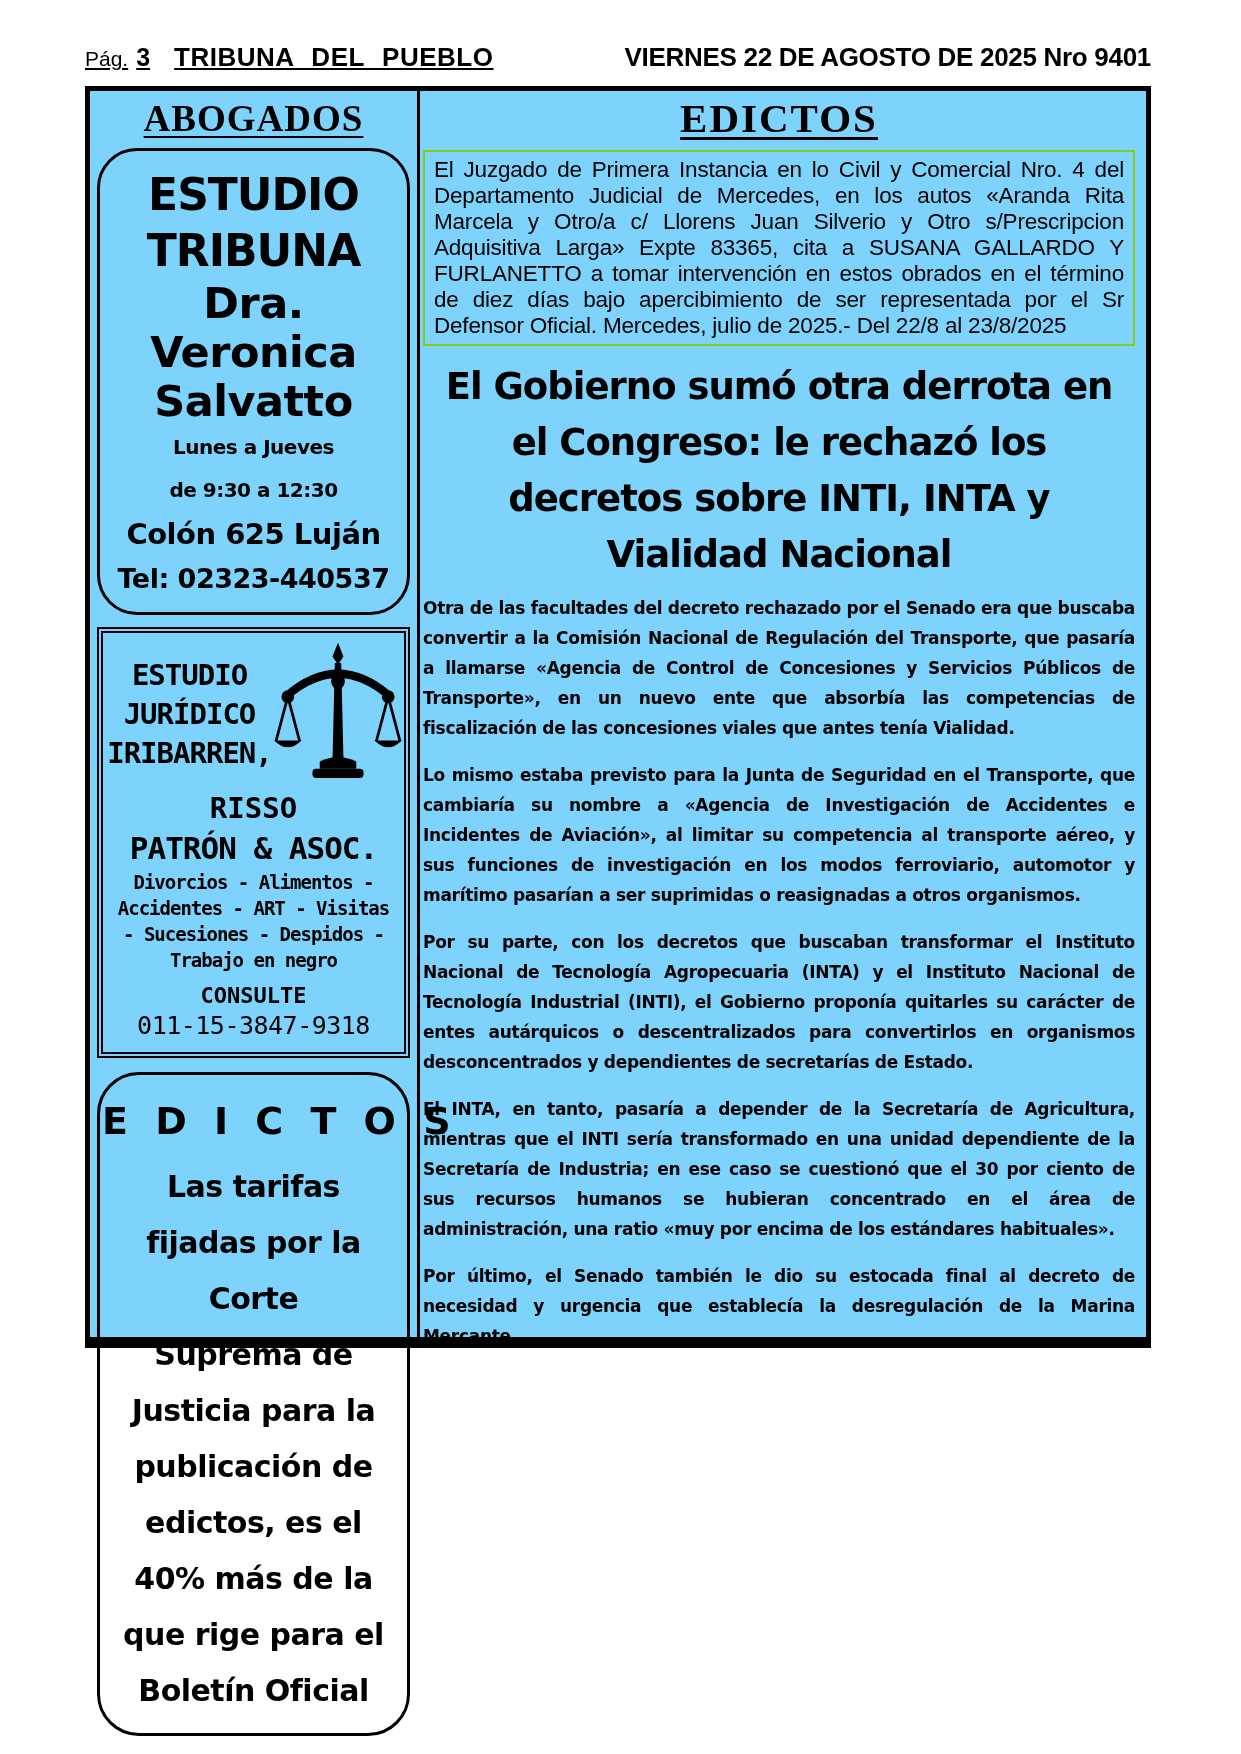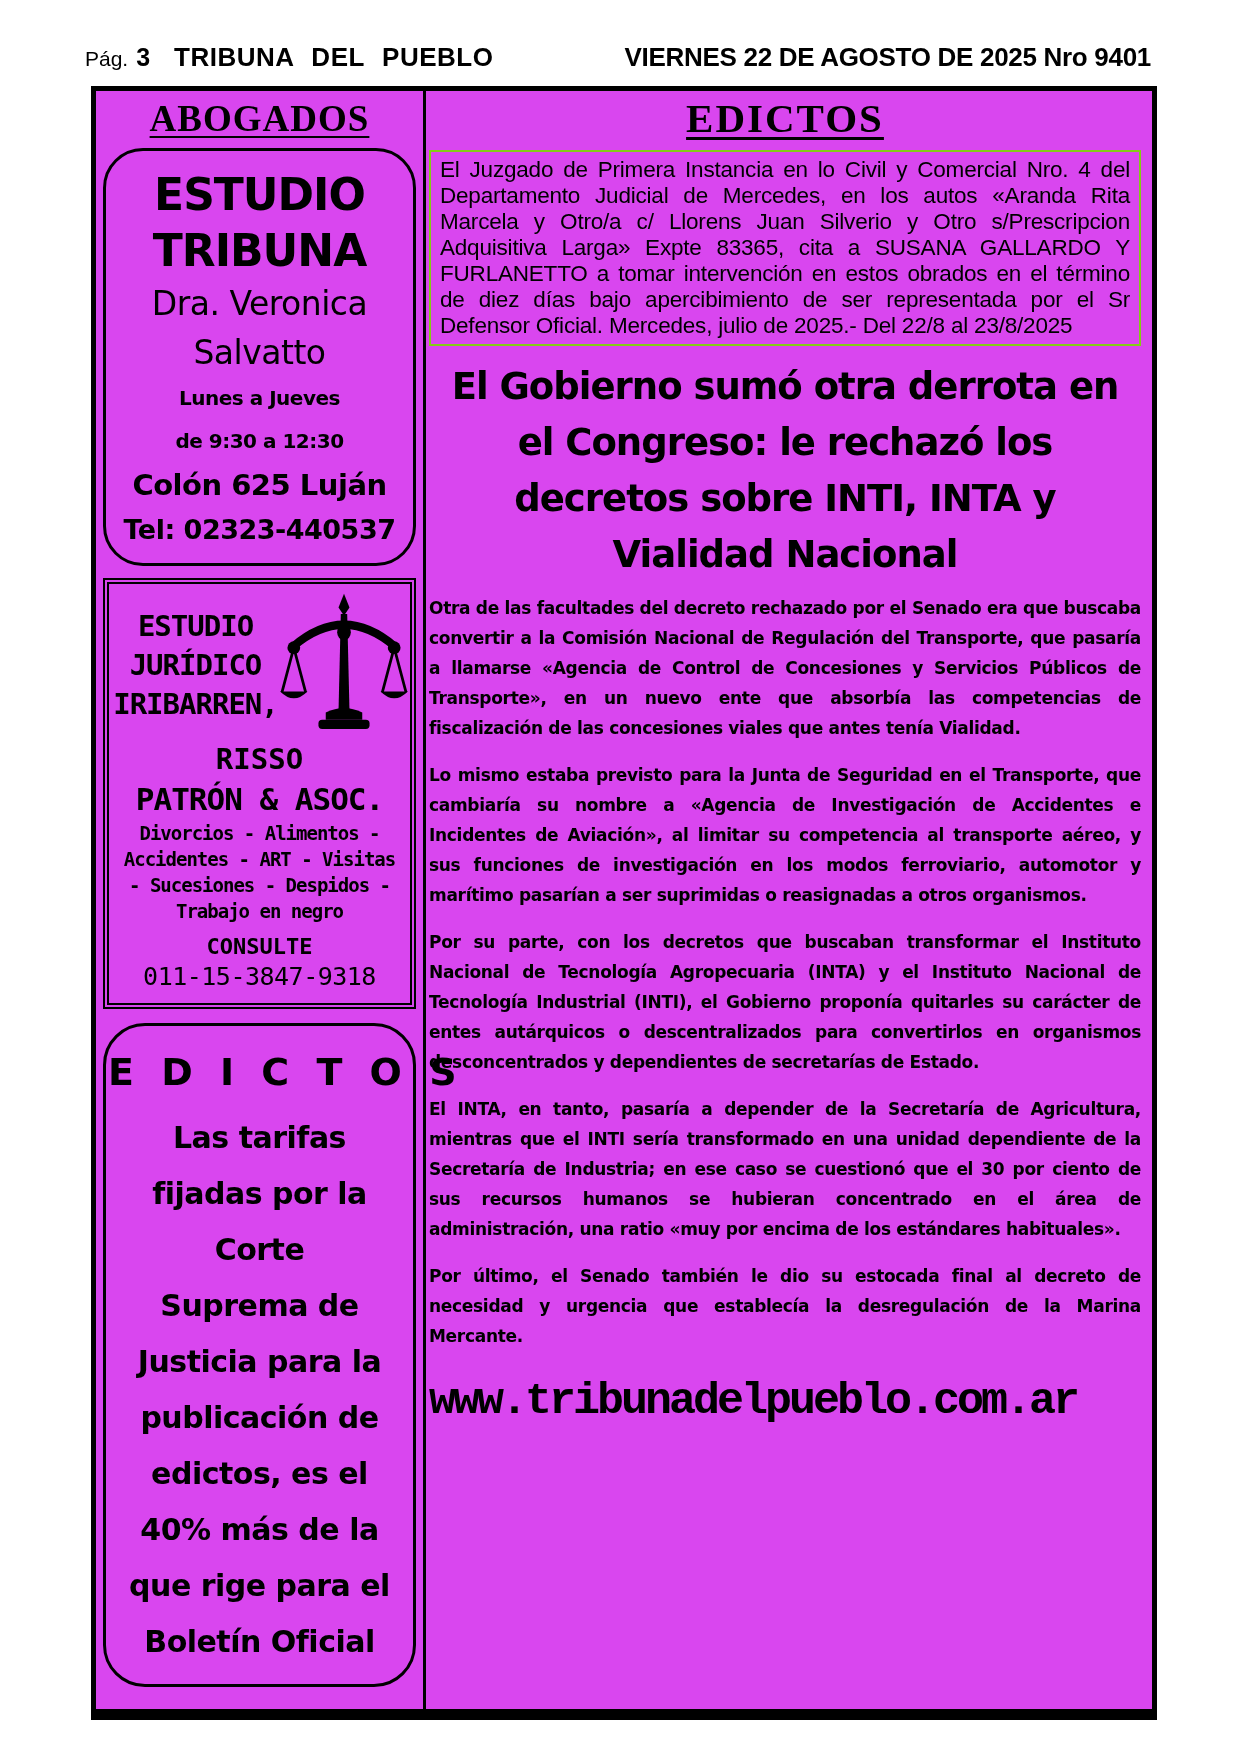--- a/index.html
+++ b/index.html
@@ -1,38 +1,38 @@
 <!DOCTYPE html>
 <html><head>
 <meta charset="utf-8">
 <style>
   html,body{margin:0;padding:0;background:#fff;}
   body{width:1241px;height:1754px;position:relative;color:#000;font-family:"DejaVu Sans",sans-serif;}
 
   
   .top-header{position:absolute;left:85px;top:42px;width:1066px;display:flex;justify-content:space-between;align-items:flex-end;font-family:"Liberation Sans",sans-serif;font-weight:bold;}
-  .hdr-left{display:flex;align-items:baseline;gap:8px;}
+  .hdr-left{display:flex;align-items:baseline;gap:8px;text-decoration:underline;}
   .pag-label{font-size:21px;font-weight:normal;}
   .pag-num{font-size:25px;}
   .paper-name{font-size:26px;margin-left:16px;word-spacing:10px;letter-spacing:.5px;}
   .hdr-right{font-size:26px;letter-spacing:-.3px;}
 
   
-  .frame{position:absolute;left:91px;top:86px;width:1066px;height:1634px;border:5px solid #000;border-bottom-width:11px;box-sizing:border-box;display:flex;background:#d946ef;}
+  .frame{position:absolute;left:85px;top:86px;width:1066px;height:1262px;border:5px solid #000;border-bottom-width:11px;box-sizing:border-box;display:flex;background:#7dd3fc;}
   .col-left{width:330px;flex:0 0 330px;border-right:3px solid #000;box-sizing:border-box;padding:4px 7px 6px 7px;}
   .col-right{flex:1;box-sizing:border-box;padding:2px 11px 0 3px;overflow:hidden;display:flex;flex-direction:column;}
 
   
   .abogados-title{font-family:"Liberation Serif",serif;font-weight:bold;font-size:37px;text-align:center;letter-spacing:1px;margin:2px 0 8px 0;}
   .abogados-title span{text-decoration:underline;text-decoration-thickness:2px;text-underline-offset:5px;}
 
   .ad-box{box-sizing:border-box;text-align:center;}
   .box-salvatto{border:3px solid #000;border-radius:40px;padding:16px 2px 12px 2px;}
   .sal-big{font-size:44px;font-weight:bold;line-height:56px;letter-spacing:-1px;}
-  .sal-name{font-size:33px;font-weight:normal;line-height:49px;letter-spacing:-.5px;}
+  .sal-name{font-size:43px;font-weight:bold;line-height:49px;letter-spacing:-.5px;}
   .sal-sched{font-size:20px;font-weight:bold;line-height:43px;letter-spacing:-.5px;}
   .sal-addr{font-size:29px;font-weight:bold;line-height:45px;letter-spacing:-.5px;white-space:nowrap;}
   .sal-tel{font-size:27px;font-weight:bold;line-height:43px;letter-spacing:-.5px;white-space:nowrap;}
 
   .box-iribarren{margin-top:12px;border:6px double #000;padding:8px 2px 10px 2px;font-family:"DejaVu Sans Mono",monospace;}
   .irib-top{display:grid;grid-template-columns:1fr 128px;align-items:center;}
   .irib-names{font-size:29px;font-weight:bold;line-height:39px;text-align:center;letter-spacing:-1px;}
   .irib-risso{font-size:29px;font-weight:bold;line-height:38px;margin-top:2px;}
   .irib-patron{font-size:31px;font-weight:bold;line-height:42px;letter-spacing:-1px;white-space:nowrap;}
   .irib-serv{font-size:19px;font-weight:bold;line-height:26px;letter-spacing:-1px;white-space:nowrap;}

